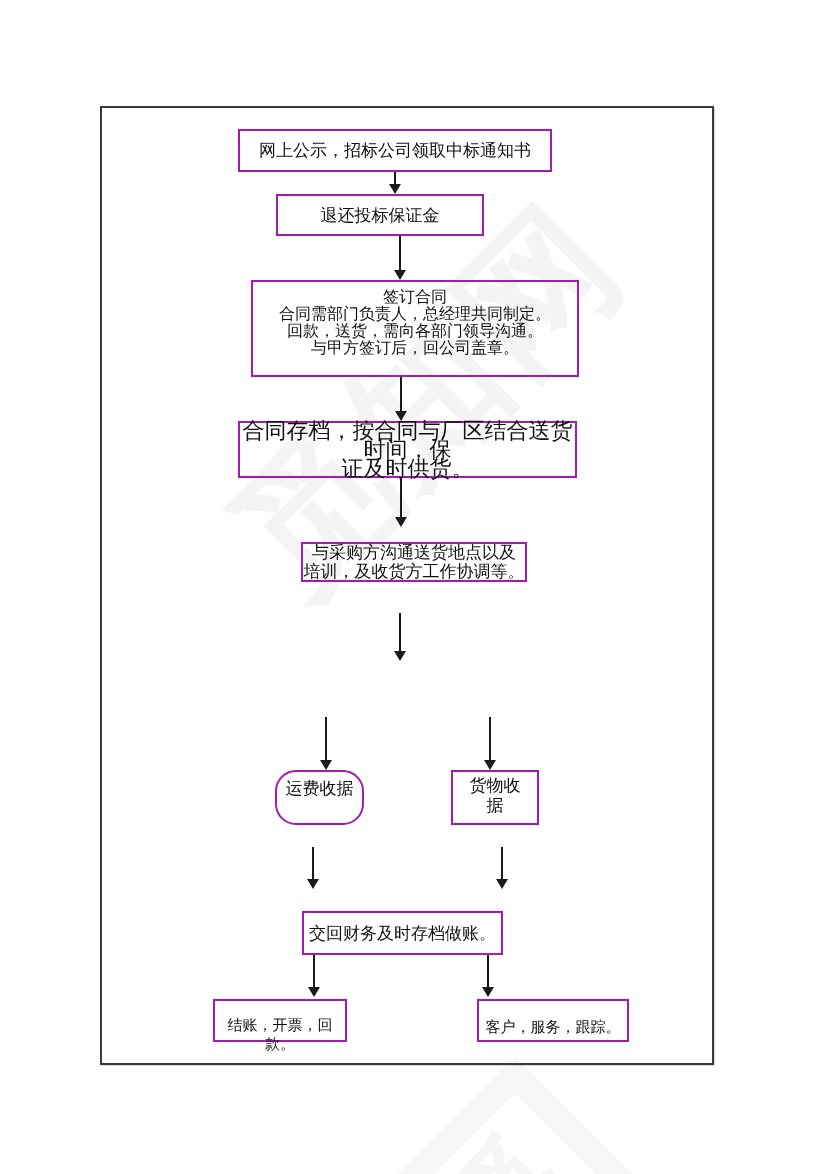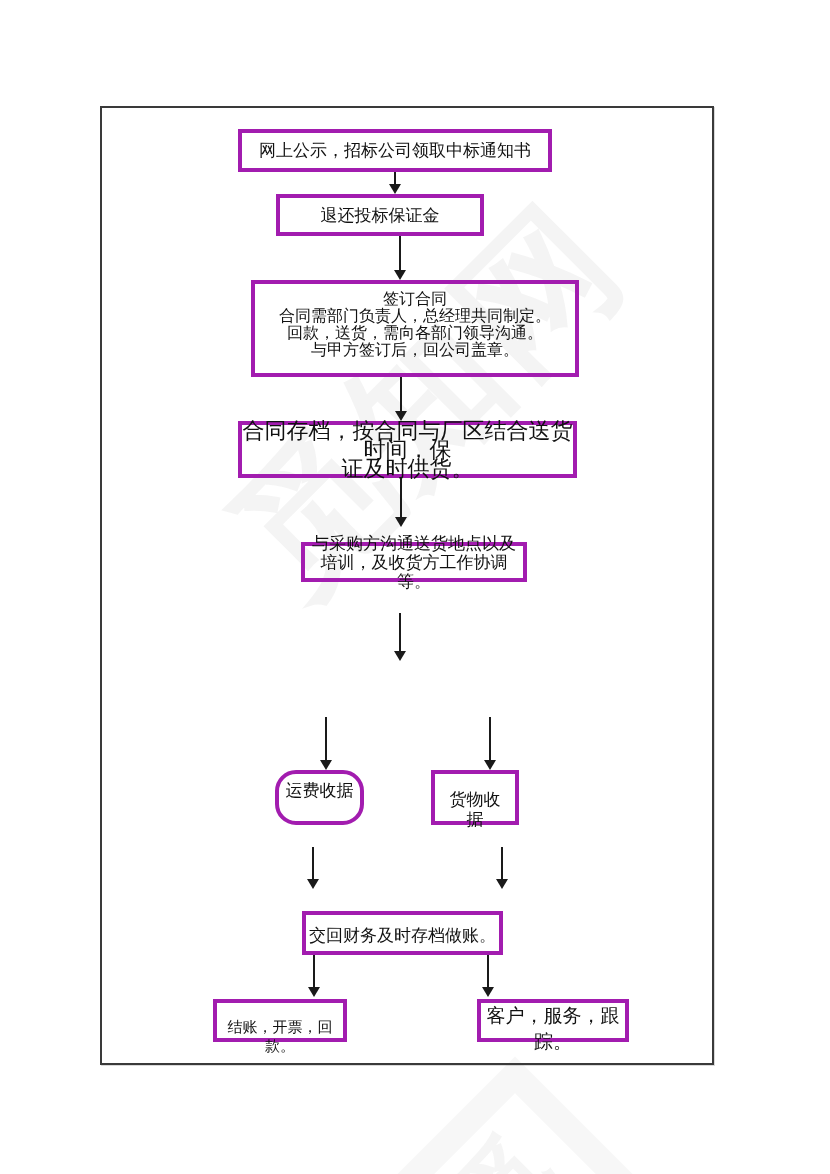--- a/index.html
+++ b/index.html
@@ -14,21 +14,21 @@
   }
   .frame {
     position: absolute;
     left: 100px; top: 106px;
     width: 610px; height: 955px;
     border: 2px solid #3a3a3a;
     box-shadow: 1px 1px 0 rgba(0,0,0,0.15);
   }
   .node {
     position: absolute;
-    border: 4px solid #a21caf;
+    border: 2px solid #a21caf;
     background: transparent;
     box-sizing: border-box;
     display: flex;
     justify-content: center;
     text-align: center;
     white-space: pre-line;
     color: #111111;
   }
   .v-center { align-items: center; }
   .v-top    { align-items: flex-start; }
@@ -102,28 +102,28 @@
 
   <div class="node v-center" style="left:238px; top:421px; width:339px; height:57px; font-size:22px; line-height:19px;">合同存档，按合同与厂区结合送货时间，保
 证及时供货。</div>
 
   <div class="node v-center" style="left:301px; top:542px; width:226px; height:40px; font-size:17px; line-height:19px;">与采购方沟通送货地点以及
 培训，及收货方工作协调等。</div>
 
 
   <div class="node v-top" style="left:275px; top:770px; width:89px; height:55px; font-size:17px; padding-top:5px;border-radius:21px;">运费收据</div>
 
-  <div class="node v-top" style="left:431px; top:770px; width:88px; height:55px; font-size:17px; line-height:20px; padding-top:16px;">货物收
+  <div class="node v-top" style="left:451px; top:770px; width:88px; height:55px; font-size:17px; line-height:20px; padding-top:4px;">货物收
 据</div>
 
   <div class="node v-top" style="left:302px; top:911px; width:201px; height:44px; font-size:17px; padding-top:9px;">交回财务及时存档做账。</div>
 
   <div class="node v-top" style="left:213px; top:999px; width:134px; height:43px; font-size:15px; padding-top:15px;">结账，开票，回款。</div>
 
-  <div class="node v-top" style="left:477px; top:999px; width:152px; height:43px; font-size:19px; padding-top:0;">客户，服务，跟踪。</div>
+  <div class="node v-top" style="left:477px; top:999px; width:152px; height:43px; font-size:15px; padding-top:17px;">客户，服务，跟踪。</div>
 
   <div class="arrow" style="left:389px; top:172px; height:22px;">
     <div class="stem"></div>
     <div class="head"></div>
   </div>
 
   <div class="arrow" style="left:394px; top:236px; height:44px;">
     <div class="stem"></div>
     <div class="head"></div>
   </div>

